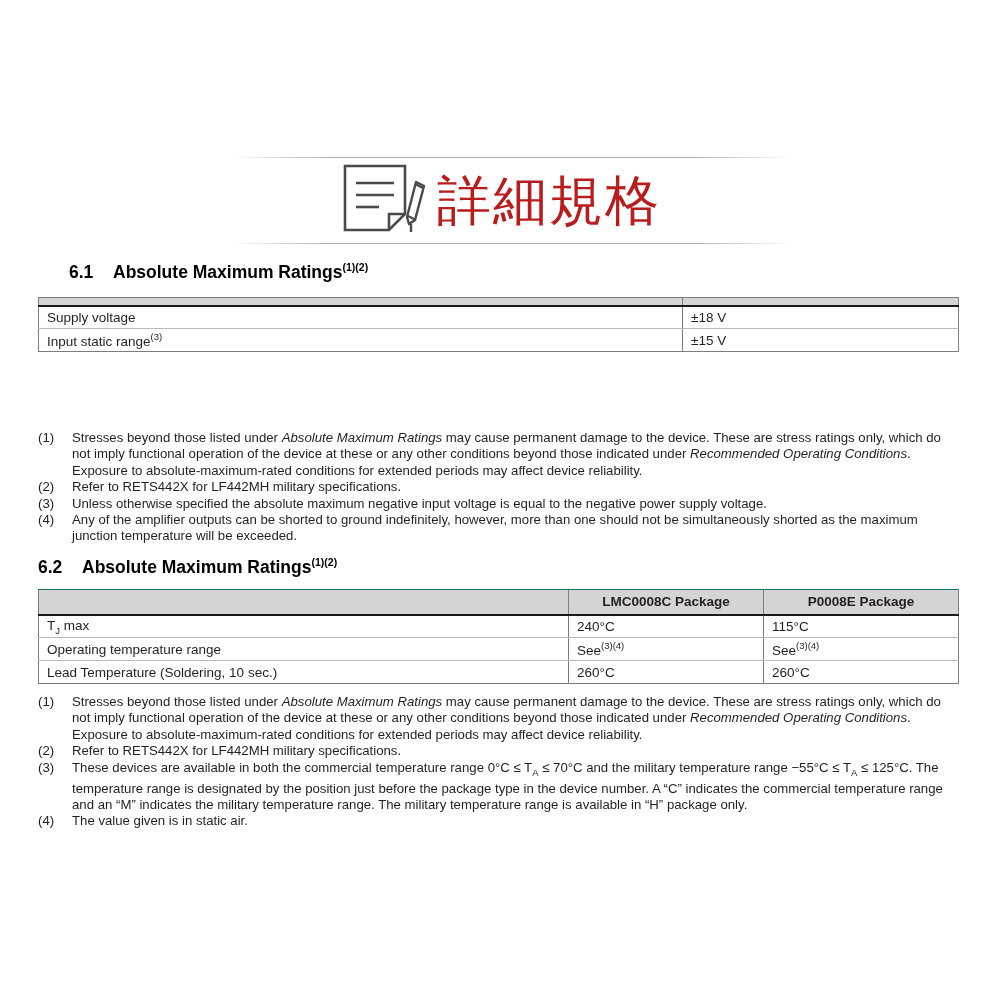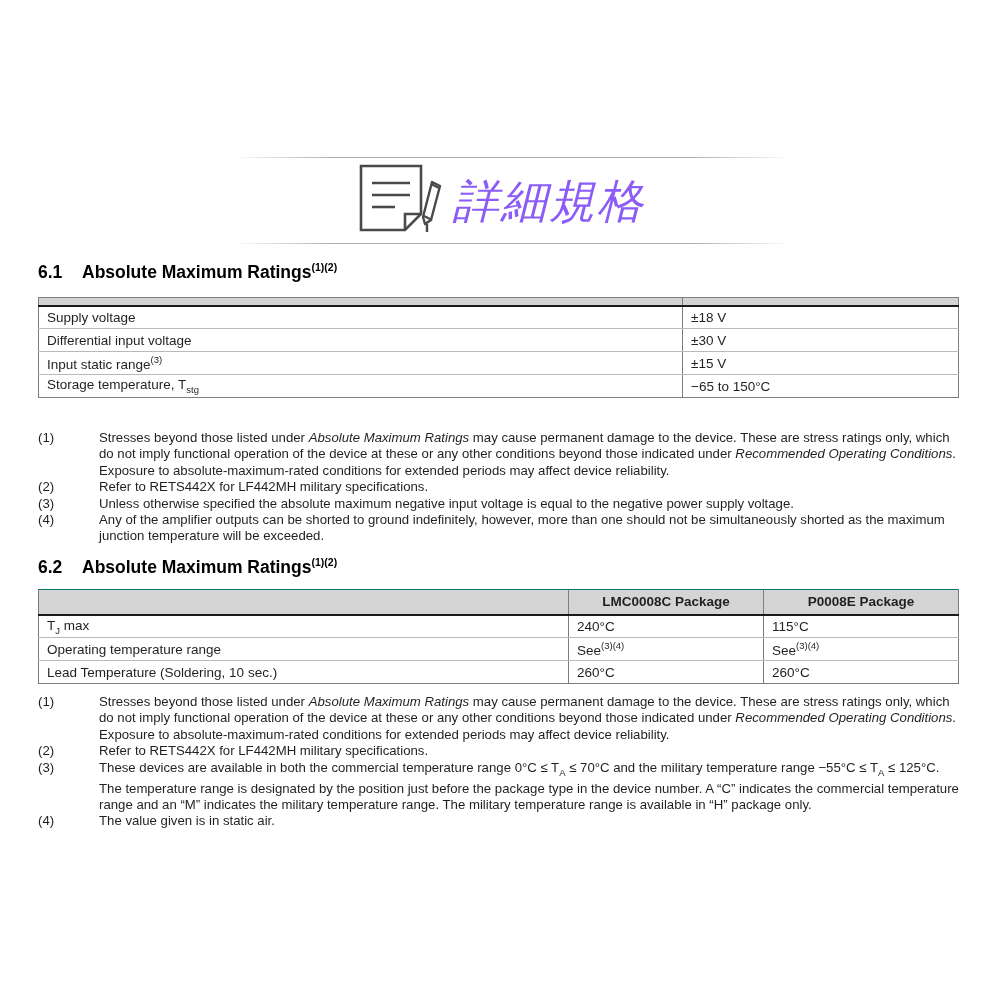--- a/index.html
+++ b/index.html
@@ -41,27 +41,26 @@
   .banner-rule-bottom { top: 88px; }
 
   .banner-inner {
     display: flex;
     align-items: center;
     gap: 6px;
   }
   .doc-pen-icon { display: block; }
   .banner-title {
     font-family: "DejaVu Sans", sans-serif;
-    font-size: 46px;
+    font-size: 54px;
     line-height: 1;
     letter-spacing: 2px;
-    color: #8b5cf6;
+    color: #b91c1c;
     font-weight: 400;
     white-space: nowrap;
-    font-style: italic;
   }
 
   
   .section-head {
     position: absolute;
     left: 38px;
     font-family: "Liberation Sans", sans-serif;
     font-weight: bold;
     font-size: 17.5px;
     color: #000000;
@@ -135,21 +134,21 @@
     color: #231f20;
   }
   .fn-row {
     display: flex;
     align-items: flex-start;
   }
   .fn-marker {
     flex: 0 0 34px;
     width: 34px;
   }
-  .fn-text { flex: 1 1 auto; margin-left: 27px; }
+  .fn-text { flex: 1 1 auto; }
   .fn-text i { font-style: italic; }
 </style>
 </head>
 <body>
 
 <div class="page">
 
   <div class="banner">
     <div class="banner-rule-top"></div>
     <div class="banner-rule-bottom"></div>
@@ -167,51 +166,43 @@
           <path d="M77 20 L85 24 L76 58 L70 62 L68 55 Z" fill="none" stroke="#4a4a4a" stroke-width="2.4" stroke-linejoin="round"></path>
           <line x1="69" y1="54" x2="77" y2="58" stroke="#4a4a4a" stroke-width="2.2"></line>
           <line x1="72" y1="62" x2="72" y2="70" stroke="#4a4a4a" stroke-width="2.4"></line>
           <line x1="76" y1="22" x2="84" y2="26" stroke="#4a4a4a" stroke-width="2.2"></line>
         </svg>
       </span>
       <span class="banner-title">詳細規格</span>
     </div>
   </div>
 
-  <div class="section-head" style="top:261px;">
+  <div class="section-head" style="top:261px;margin-left:31px;">
     <span class="section-num">6.1</span><span>Absolute Maximum Ratings</span><sup>(1)(2)</sup>
   </div>
 
   <table class="spec-table" style="left:38px; top:297px; width:920px;">
     <colgroup>
       <col style="width:644px;">
       <col style="width:276px;">
     </colgroup>
     <thead>
       <tr class="hdr-strip">
         <th class="vline-l"></th>
         <th class="vsep vline-r"></th>
       </tr>
     </thead>
     <tbody>
       <tr>
         <td class="cell-label vline-l">Supply voltage</td>
         <td class="cell-val vsep vline-r">±18 V</td>
       </tr>
       <tr>
-        <td class="cell-label vline-l">Differential input voltage</td>
-        <td class="cell-val vsep vline-r">±30 V</td>
-      </tr>
-      <tr>
         <td class="cell-label vline-l"><span>Input static range</span><sup class="fn">(3)</sup></td>
         <td class="cell-val vsep vline-r">±15 V</td>
-      </tr>
-      <tr>
-        <td class="cell-label vline-l"><span>Storage temperature, T</span><sub class="sb">stg</sub></td>
-        <td class="cell-val vsep vline-r">−65 to 150°C</td>
       </tr>
     </tbody>
   </table>
 
   <div class="footnotes" style="top:430px;">
     <div class="fn-row">
       <span class="fn-marker">(1)</span>
       <span class="fn-text"><span>Stresses beyond those listed under </span><i>Absolute Maximum Ratings</i><span> may cause permanent damage to the device. These are stress ratings only, which do not imply functional operation of the device at these or any other conditions beyond those indicated under </span><i>Recommended Operating Conditions</i><span>. Exposure to absolute-maximum-rated conditions for extended periods may affect device reliability.</span></span>
     </div>
     <div class="fn-row">

